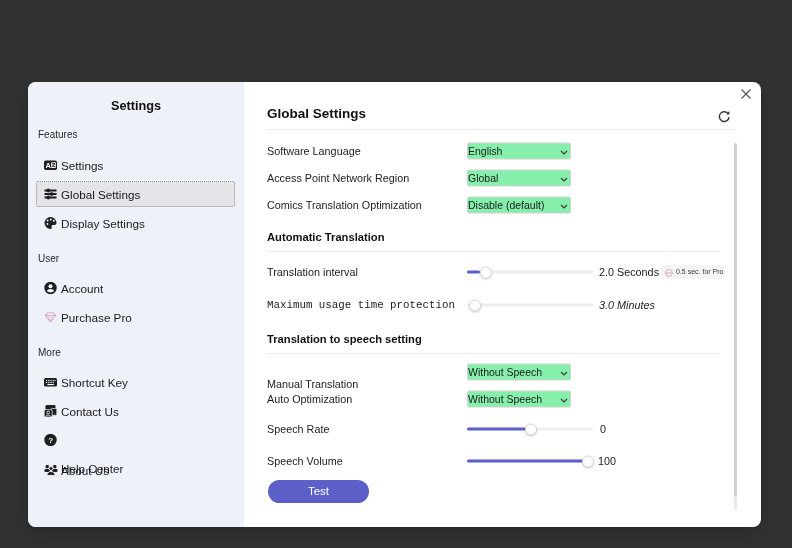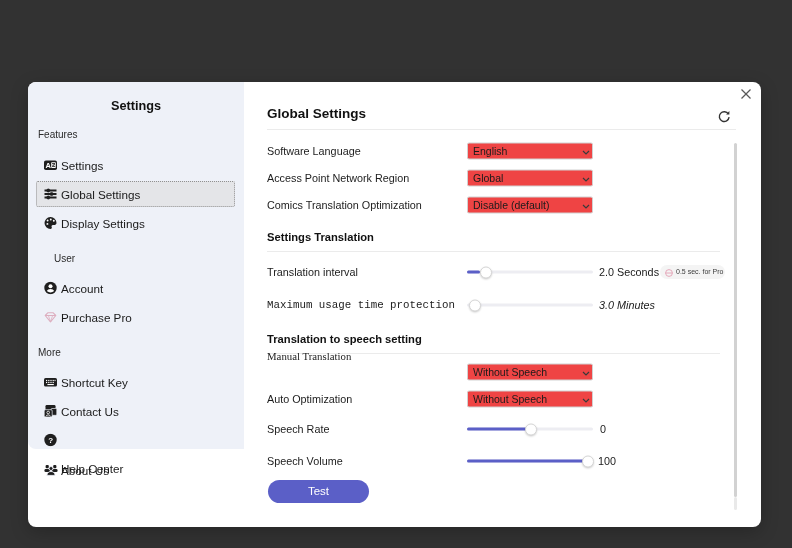--- a/index.html
+++ b/index.html
@@ -1,29 +1,29 @@
 <!DOCTYPE html>
 <html><head>
 <meta charset="utf-8">
 <style>
   * { margin:0; padding:0; box-sizing:border-box; }
   html,body { width:792px; height:548px; background:#323232; font-family:"Liberation Sans",sans-serif; overflow:hidden; }
   .dialog { position:absolute; left:28px; top:82px; width:733px; height:445px; background:#fff; border-radius:8px; box-shadow:0 5px 18px rgba(0,0,0,0.22); }
-  .sidebar { position:absolute; left:0; top:0; width:216px; height:367px; background:#eef1f8; border-radius:8px 0 0 8px; }
+  .sidebar { position:absolute; left:0; top:0; width:216px; height:445px; background:#eef1f8; border-radius:8px 0 0 8px; }
   .abs { position:absolute; }
   .vc { transform:translateY(-50%); white-space:nowrap; }
   .stitle { font-size:12.7px; font-weight:bold; color:#111; width:216px; text-align:center; }
   .grp { font-size:10px; color:#2b2b2b; }
   .item { font-size:11.7px; color:#1a1a1a; }
   .sel { left:8px; top:99px; width:199px; height:26px; background:#e4e5e8; border:1px dotted #909090; border-radius:2px; }
   .lbl { font-size:10.8px; color:#1c1c1c; }
   .h1 { font-size:13.5px; font-weight:bold; color:#111; }
   .h2 { font-size:11.2px; font-weight:bold; color:#111; }
   .hr { height:1px; background:#ebebeb; }
-  .ddl { width:126px; height:17px; background:#ef4444; border:1px solid #d1d1d1; border-radius:2px; font-size:10.5px; color:#1b1b1b; line-height:15px; padding-left:5px; }
+  .ddl { width:104px; height:17px; background:#86efac; border:1px solid #d1d1d1; border-radius:2px; font-size:10.5px; color:#1b1b1b; line-height:15px; }
   .rail { height:3px; border-radius:2px; background:#ededf2; width:126px; }
   .fill { height:3px; border-radius:2px; background:#5b5fc7; position:absolute; left:0; top:0; }
   .thumb { position:absolute; width:12px; height:12px; border-radius:50%; background:#fff; border:1px solid #d6d6d6; box-shadow:0 1px 2px rgba(0,0,0,0.18); top:50%; transform:translate(-50%,-50%); }
   .val { font-size:10.8px; color:#1b1b1b; }
   .badge { left:632px; top:183px; width:65px; height:14px; background:#f4f4f4; border-radius:7px; font-size:7px; color:#3a3a3a; line-height:14px; }
   .btn { left:240px; top:398px; width:101px; height:23px; border-radius:11.5px; background:#5b5fc7; color:#fff; font-size:11.5px; text-align:center; line-height:23px; }
   .sbar { left:706px; top:61px; width:3px; height:354px; background:#d2d2d2; border-radius:2px; }
   svg { display:block; }
   .icon { position:absolute; left:16px; transform:translateY(-50%); }
 </style>
@@ -55,21 +55,21 @@
 
     <svg class="icon" style="top:141px;" width="13" height="13" viewBox="0 0 13 13">
         <path d="M6.3 0.6 a5.9 5.9 0 1 0 0.2 11.8 c1.1 0 1.7-1 1.2-1.9 c-.5-1 .1-2.1 1.2-2.1 h1.8 c1 0 1.8-.8 1.8-1.8 A5.9 5.9 0 0 0 6.3 0.6 Z" fill="#1f1f1f"></path>
         <circle cx="3.6" cy="4" r="0.95" fill="#fff"></circle>
         <circle cx="6.8" cy="3" r="0.95" fill="#fff"></circle>
         <circle cx="3.4" cy="7.4" r="0.95" fill="#fff"></circle>
         <circle cx="9.8" cy="4.2" r="0.95" fill="#fff"></circle>
       </svg>
     <div class="abs vc item" style="left:33px; top:141px;">Display Settings</div>
 
-    <div class="abs vc grp" style="left:10px; top:176px;margin-left:16px;">User</div>
+    <div class="abs vc grp" style="left:10px; top:176px;">User</div>
 
     <svg class="icon" style="top:206px;" width="13" height="13" viewBox="0 0 13 13">
         <circle cx="6.5" cy="6.5" r="6.2" fill="#1f1f1f"></circle>
         <circle cx="6.5" cy="4.8" r="2" fill="#fff"></circle>
         <path d="M2.8 9.6 a3.9 3 0 0 1 7.4 0 a6.2 6.2 0 0 1 -7.4 0 Z" fill="#fff"></path>
       </svg>
     <div class="abs vc item" style="left:33px; top:206px;">Account</div>
 
     <svg class="icon" style="top:235px;" width="13" height="13" viewBox="0 0 13 13" fill="none" stroke="#ddaebf" stroke-width="1.1">
         <path d="M4 2.2 L9 2.2 L11.8 5 L6.5 11.4 L1.2 5 Z" stroke-linejoin="round"></path>
@@ -145,21 +145,21 @@
   <div class="abs vc lbl" style="left:239px; top:96px;">Access Point Network Region</div>
   <div class="abs vc ddl" style="left:439px; top:96px;">Global<svg style="position:absolute; right:2.5px; top:5.5px;" width="8" height="6" viewBox="0 0 8 6" fill="none" stroke="#3a3a3a" stroke-width="1.2">
         <path d="M1 1.5 L4 4.5 L7 1.5"></path>
       </svg></div>
 
   <div class="abs vc lbl" style="left:239px; top:123px;">Comics Translation Optimization</div>
   <div class="abs vc ddl" style="left:439px; top:123px;">Disable (default)<svg style="position:absolute; right:2.5px; top:5.5px;" width="8" height="6" viewBox="0 0 8 6" fill="none" stroke="#3a3a3a" stroke-width="1.2">
         <path d="M1 1.5 L4 4.5 L7 1.5"></path>
       </svg></div>
 
-  <div class="abs vc h2" style="left:239px; top:155px;">Settings Translation</div>
+  <div class="abs vc h2" style="left:239px; top:155px;">Automatic Translation</div>
   <div class="abs hr" style="left:239px; top:169px; width:453px;"></div>
 
   <div class="abs vc lbl" style="left:239px; top:190px;">Translation interval</div>
   <div class="abs vc rail" style="left:439px; top:190px;">
       <div class="fill" style="width:13px;"></div>
       <div class="thumb" style="left:19px;"></div>
     </div>
   <div class="abs vc val" style="left:571px; top:190px;">2.0 Seconds</div>
   <div class="abs badge">
       <svg style="position:absolute; left:5px; top:3.5px;" width="8" height="8" viewBox="0 0 8 8" fill="none" stroke="#e3a0b4" stroke-width="0.9">
@@ -171,21 +171,21 @@
 
   <div class="abs vc lbl" style="left:239px; top:223px;font-family:Liberation Mono, monospace;">Maximum usage time protection</div>
   <div class="abs vc rail" style="left:439px; top:223px;">
       <div class="thumb" style="left:8px;"></div>
     </div>
   <div class="abs vc val" style="left:571px; top:223px;font-style:italic;">3.0 Minutes</div>
 
   <div class="abs vc h2" style="left:239px; top:257px;">Translation to speech setting</div>
   <div class="abs hr" style="left:239px; top:271px; width:453px;"></div>
 
-  <div class="abs vc lbl" style="left:239px; top:274px;font-family:Liberation Serif, serif;">Manual Translation</div>
+  <div class="abs vc lbl" style="left:239px; top:302px;">Manual Translation</div>
   <div class="abs vc ddl" style="left:439px; top:290px;">Without Speech<svg style="position:absolute; right:2.5px; top:5.5px;" width="8" height="6" viewBox="0 0 8 6" fill="none" stroke="#3a3a3a" stroke-width="1.2">
         <path d="M1 1.5 L4 4.5 L7 1.5"></path>
       </svg></div>
 
   <div class="abs vc lbl" style="left:239px; top:317px;">Auto Optimization</div>
   <div class="abs vc ddl" style="left:439px; top:317px;">Without Speech<svg style="position:absolute; right:2.5px; top:5.5px;" width="8" height="6" viewBox="0 0 8 6" fill="none" stroke="#3a3a3a" stroke-width="1.2">
         <path d="M1 1.5 L4 4.5 L7 1.5"></path>
       </svg></div>
 
   <div class="abs vc lbl" style="left:239px; top:347px;">Speech Rate</div>

